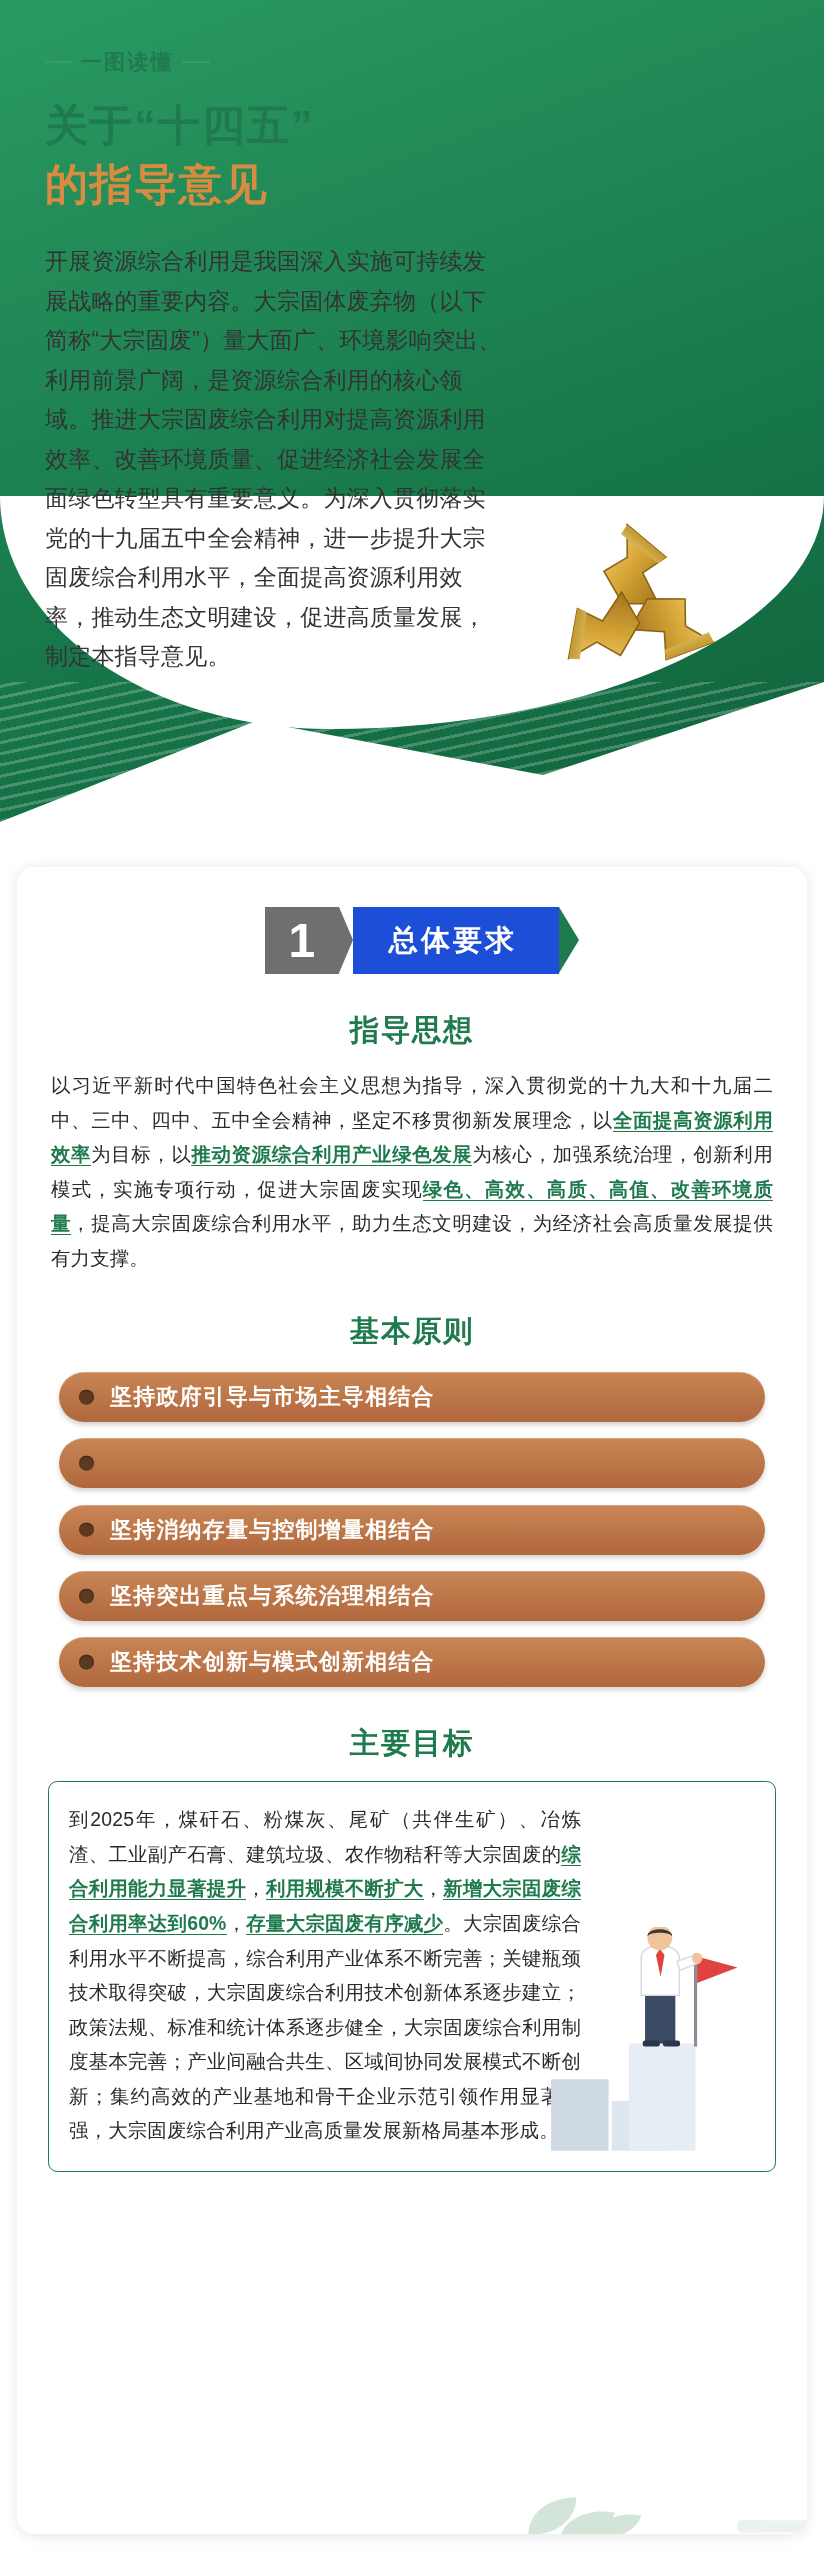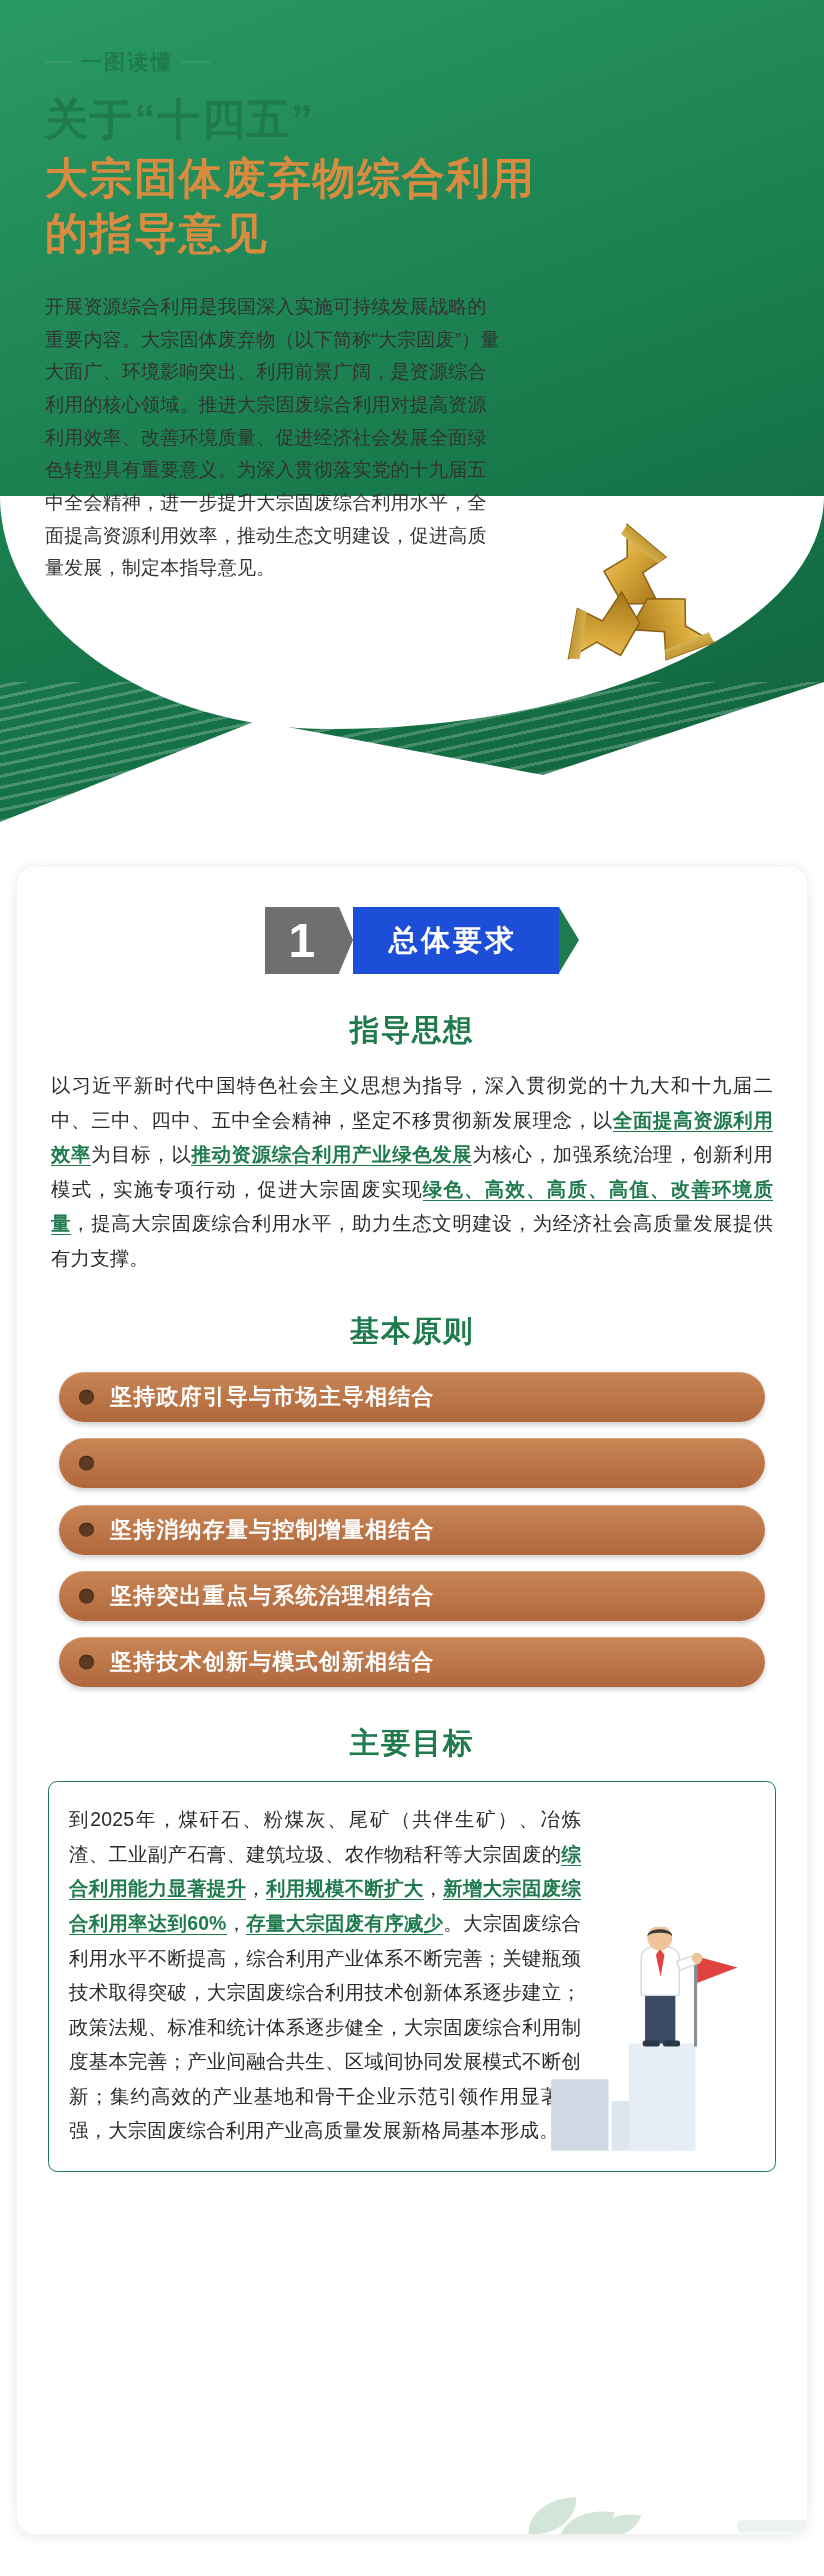--- a/index.html
+++ b/index.html
@@ -66,41 +66,41 @@
     font-size: 21px;
     letter-spacing: 2.3px;
     font-weight: 600;
   }
   .kicker .bar-left, .kicker .bar-right {
     display:inline-block;
     height: 2.3px; width: 28px;
     background: #3a9c6a;
   }
   .title1 {
-    margin-top: 17px;
+    margin-top: 23px;
     font-size: 43px;
     font-weight: 800;
     color: #1f7a4d;
     letter-spacing: 1.6px;
     line-height: 1.25;
   }
   .title2 {
     margin-top: 4.7px;
     font-size: 43px;
     font-weight: 800;
     color: #d98b3f;
     letter-spacing: 1.6px;
     line-height: 1.28;
   }
   .title2 .l2 { display:block; }
   .hero-para {
     position: relative;
     margin-top: 29.5px;
     width: 457px;
-    font-size: 19px;
+    font-size: 23px;
     line-height: 1.72;
     color: #333;
     letter-spacing: 0.2px;
   }
 
   
   .recycle {
     position: absolute;
     right: 71px;
     top: 496px;
@@ -254,21 +254,20 @@
 
     <div class="hero-inner">
       <div class="kicker">
         <span class="bar-left"></span>
         <span>一图读懂</span>
         <span class="bar-right"></span>
       </div>
 
       <div class="title1">关于“十四五”</div>
       <div class="title2">
-        <span class="l2">大宗固体废弃物综合利用</span>
         <span class="l2">的指导意见</span>
       </div>
 
       <div class="hero-para">开展资源综合利用是我国深入实施可持续发展战略的重要内容。大宗固体废弃物（以下简称“大宗固废”）量大面广、环境影响突出、利用前景广阔，是资源综合利用的核心领域。推进大宗固废综合利用对提高资源利用效率、改善环境质量、促进经济社会发展全面绿色转型具有重要意义。为深入贯彻落实党的十九届五中全会精神，进一步提升大宗固废综合利用水平，全面提高资源利用效率，推动生态文明建设，促进高质量发展，制定本指导意见。</div>
     </div>
 
     <div class="recycle">
       <svg viewBox="0 0 300 290" xmlns="http://www.w3.org/2000/svg">
         <defs>
           <linearGradient id="gold" x1="0" y1="0" x2="1" y2="1">

